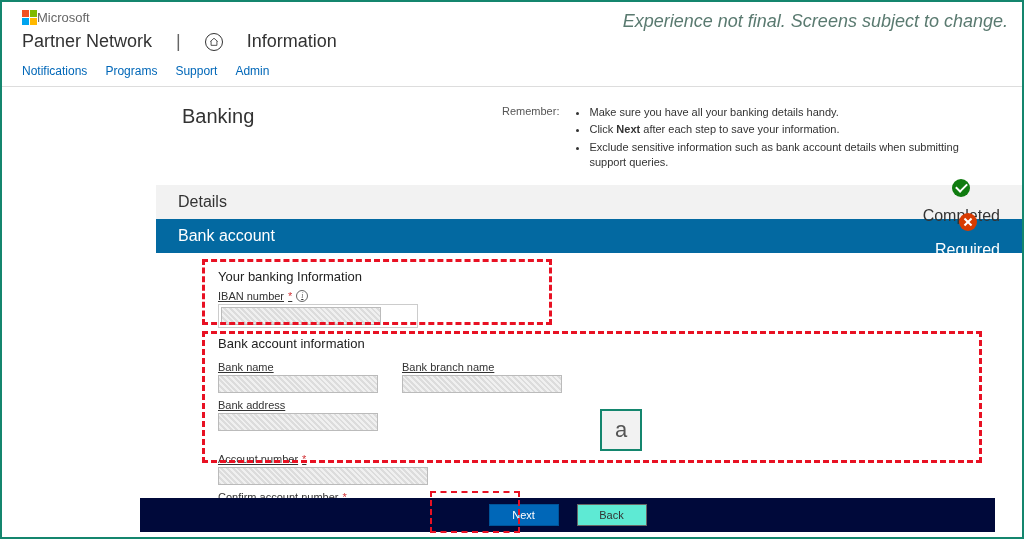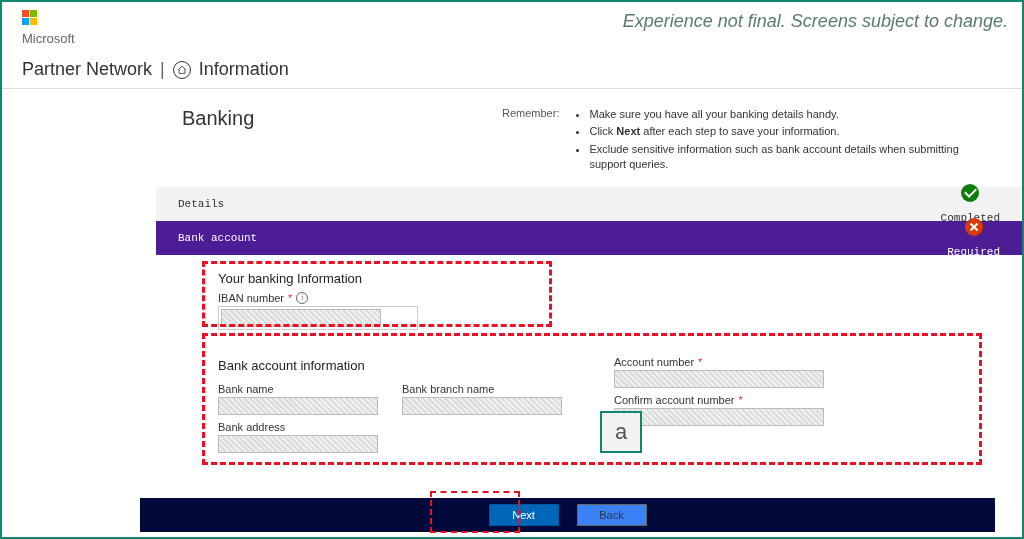--- a/index.html
+++ b/index.html
@@ -1,75 +1,75 @@
 <!DOCTYPE html>
 <html><head>
 <meta charset="utf-8">
 <style>
   * { box-sizing: border-box; margin: 0; padding: 0; }
   html, body { width: 1024px; height: 539px; font-family: "Segoe UI", Tahoma, sans-serif; font-size: 12px; color: #333; }
   .outer-frame { width: 1024px; height: 539px; border: 2.5px solid #14866e; position: relative; background: #fff; overflow: hidden; }
   .disclaimer { position: absolute; top: 9px; right: 14px; font-style: italic; color: #5a7a70; font-size: 18px; }
   .page { padding: 8px 0 0 20px; }
-  .ms-logo { display: flex; gap: 6px; font-size: 13px; color: #666; flex-direction: column; }
+  .ms-logo { display: flex; gap: 0; font-size: 13px; color: #666; }
   .logo-squares { display: inline-grid; grid-template-columns: 7px 7px; grid-template-rows: 7px 7px; gap: 1px; }
   .logo-squares span { width:7px; height:7px; }
   .sq-r{background:#f25022;} .sq-g{background:#7fba00;} .sq-b{background:#00a4ef;} .sq-y{background:#ffb900;}
-  .pn-line { display:flex; align-items:center; gap:8px; margin-top:13px; font-size:18px; color:#333; }
+  .pn-line { display:flex; align-items:center; gap:24px; margin-top:6px; font-size:18px; color:#333; }
   .pn-divider { color:#666; }
   .home-icon { width:18px; height:18px; border:1.5px solid #333; border-radius:50%; display:inline-flex; align-items:center; justify-content:center; }
   .home-icon svg { width:10px; height:10px; }
   .topnav { display:flex; gap:18px; margin-top:12px; font-size:12px; }
   .topnav a { color:#0067b8; text-decoration:none; cursor:pointer; }
   .divider-line { border:0; border-top:1px solid #ddd; margin:8px 0 0 -20px; width:1024px; }
 
   .content { width: 860px; margin: 0 0 0 140px; }
   .top-row { display:flex; padding:18px 12px 12px 0; }
   .page-title { font-size:20px; color:#333; flex:0 0 340px; padding-left:20px; }
   .remember-block { display:flex; gap:12px; font-size:11px; color:#333; }
   .remember-label { color:#555; }
   .remember-list { list-style: disc; margin-left:18px; max-width:380px; }
   .remember-list li { margin-bottom:2px; line-height:1.4; }
 
-  .bar { display:flex; align-items:center; justify-content:space-between; height:34px; padding:0 22px 0 22px; font-size:11px; margin-left:-6px;font-family:Liberation Mono, monospace; }
+  .bar { display:flex; align-items:center; justify-content:space-between; height:34px; padding:0 22px 0 22px; font-size:16px; margin-left:-6px; }
   .bar.details { background:#f2f2f2; color:#333; }
-  .bar.bank { background:#4c1d95; color:#fff; }
+  .bar.bank { background:#0369a1; color:#fff; }
   .status-chunk { display:flex; align-items:center; gap:10px;flex-direction:column; }
   .check-icon{ width:18px; height:18px; background:#107c10; border-radius:50%; display:inline-flex; align-items:center; justify-content:center; }
   .check-icon:after{ content:""; width:5px; height:9px; border:solid #fff; border-width:0 2px 2px 0; transform:rotate(45deg); margin-top:-2px;}
   .x-icon{ width:18px; height:18px; background:#d83b01; border-radius:50%; display:inline-flex; align-items:center; justify-content:center; position:relative; }
   .x-icon:before,.x-icon:after{content:""; position:absolute; width:10px; height:2px; background:#fff;}
   .x-icon:before{transform:rotate(45deg);} .x-icon:after{transform:rotate(-45deg);}
 
   .form-area { padding: 8px 0 0 56px; position:relative; }
   .section-head { font-size:13px; color:#222; margin:8px 0 4px; }
-  .field-label { font-size:11px; color:#333; margin:6px 0 2px; display:flex; align-items:center; gap:4px;}
+  .field-label { font-size:11px; color:#333; margin:6px 0 2px; display:flex; align-items:center; gap:4px;text-decoration:underline;}
   .req { color:#d13438; }
   .info-icon { width:12px; height:12px; border:1px solid #666; border-radius:50%; display:inline-flex; align-items:center; justify-content:center; font-size:8px; color:#666; font-style: italic; font-family: Georgia, serif;}
   .tx { width:160px; height:18px; border:1px solid #bbb; background: repeating-linear-gradient(45deg,#dcdcdc,#dcdcdc 2px,#f0f0f0 2px,#f0f0f0 4px); }
   .tx.wide{ width:210px; }
   .iban-box .tx { display:block; }
   .iban-wrap { border:1px solid #ccc; padding:2px 2px; width:200px; }
 
-  .lower-grid { display:flex; gap:56px; margin-top:20px;}
+  .lower-grid { display:flex; gap:16px; margin-top:0;flex-direction:column;}
   .left-col { width:340px; }
   .right-col { width:240px; }
   .cols-two { display:flex; gap:24px;}
   .country-line { font-size:11px; color:#a6a6a6; margin-top:12px; }
 
   .callout-red { position:absolute; border:3px dashed #e81123; pointer-events:none; }
   .callout-a { left:40px; top:6px; width:350px; height:66px; }
   .callout-b { left:40px; top:78px; width:780px; height:132px; }
   .callout-c { left:428px; top:489px; width:90px; height:42px; border-width:2.5px;}
   .note-a { position:absolute; left:438px; top:156px; width:42px; height:42px; background:#f2f2f2; border:2px solid #14866e; display:flex; align-items:center; justify-content:center; font-size:22px; color:#555; }
 
   .footer-bar { position:absolute; left:138px; right:27px; bottom:5px; height:34px; background:#00093a; display:flex; align-items:center; justify-content:center; gap:18px; }
   .btn { height:22px; min-width:70px; border:1px solid #666; font-size:11px; cursor:pointer; display:inline-flex; align-items:center; justify-content:center; padding:0 14px;}
   .btn.primary { background:#0067b8; color:#fff; border-color:#005499;}
-  .btn.secondary { background:#3b82f6; color:#333;}
+  .btn.secondary { background:#5eead4; color:#333;}
 </style>
 </head>
 <body>
 
 <div class="outer-frame">
   <div class="disclaimer">Experience not final. Screens subject to change.</div>
 
   <div class="page">
     <div class="ms-logo">
       <span class="logo-squares">
@@ -86,20 +86,26 @@
       <span class="pn-divider">|</span>
       <span class="home-icon">
         <svg viewBox="0 0 24 24" fill="none" stroke="#333" stroke-width="2">
             <path d="M3 11l9-8 9 8"></path>
             <path d="M5 10v10h14V10"></path>
           </svg>
       </span>
       <span>Information</span>
     </div>
 
+    <div class="topnav">
+      <a>Notifications</a>
+      <a>Programs</a>
+      <a>Support</a>
+      <a>Admin</a>
+    </div>
 
     <hr class="divider-line">
 
     <div class="content">
       <div class="top-row">
         <div class="page-title">Banking</div>
         <div class="remember-block">
           <div class="remember-label">Remember:</div>
           <ul class="remember-list">
             <li>Make sure you have all your banking details handy.</li>

